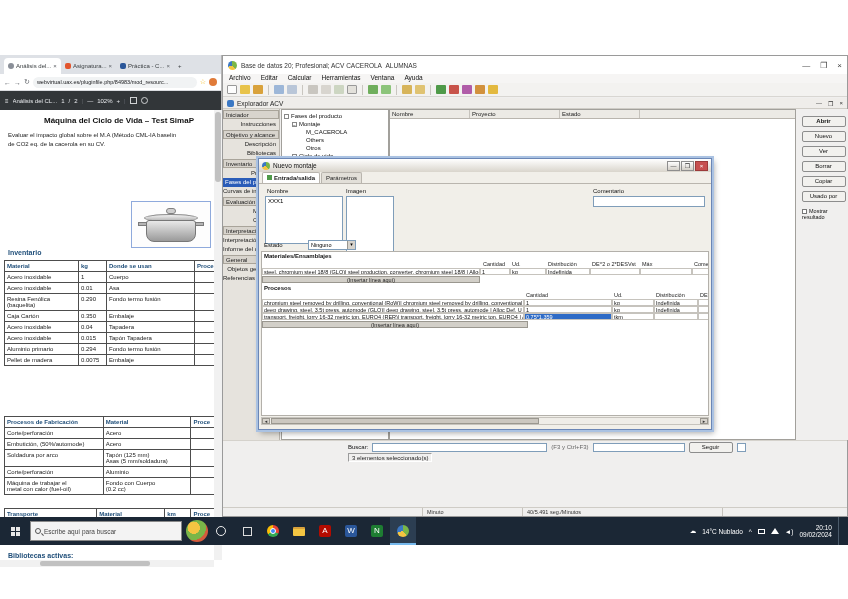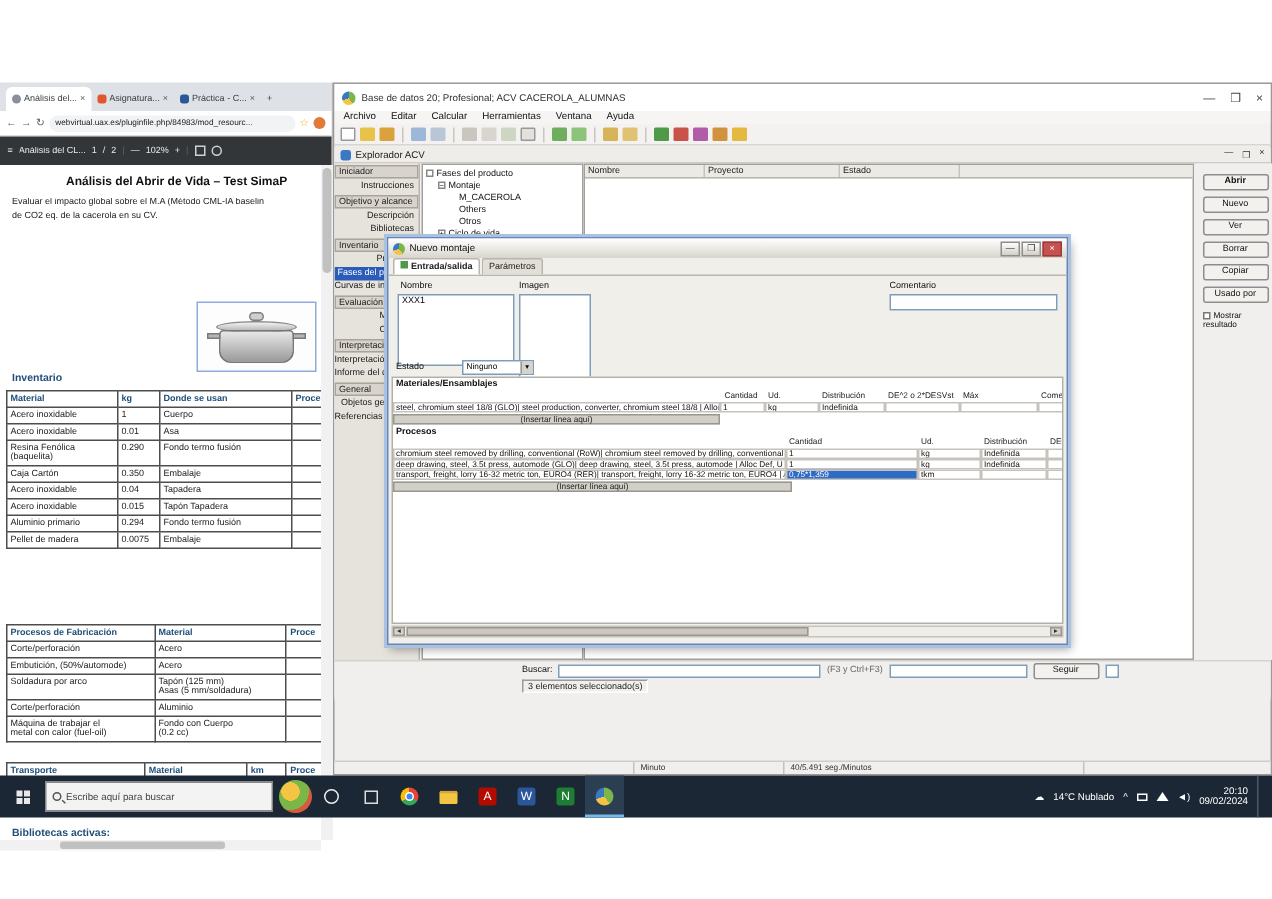--- a/index.html
+++ b/index.html
@@ -149,21 +149,21 @@
       <span style="color:#5f6368;">|</span>
       <span>—</span>
       <span>102%</span>
       <span>+</span>
       <span style="color:#5f6368;">|</span>
       <span class="pdficon"></span>
       <span class="pdficon" style="border-radius:50%;"></span>
     </div>
 
     <div class="abs docarea">
-      <div class="abs doct nw" style="left:44px;top:6px;width:170px;">Análisis del Abrir de Vida – Test SimaP</div>
+      <div class="abs doct nw" style="left:44px;top:6px;width:170px;">Máquina del Ciclo de Vida – Test SimaP</div>
       <div class="abs docp nw" style="left:8px;top:22px;width:206px;">Evaluar el impacto global sobre el M.A (Método CML-IA baselin</div>
       <div class="abs docp nw" style="left:8px;top:31px;width:206px;">de CO2 eq. de la cacerola en su CV.</div>
 
       <div class="abs potbox">
         <div class="potknob"></div>
           <div class="potlid"></div>
         <div class="poth1"></div>
           <div class="poth2"></div>
         <div class="potbody"></div>
       </div>

